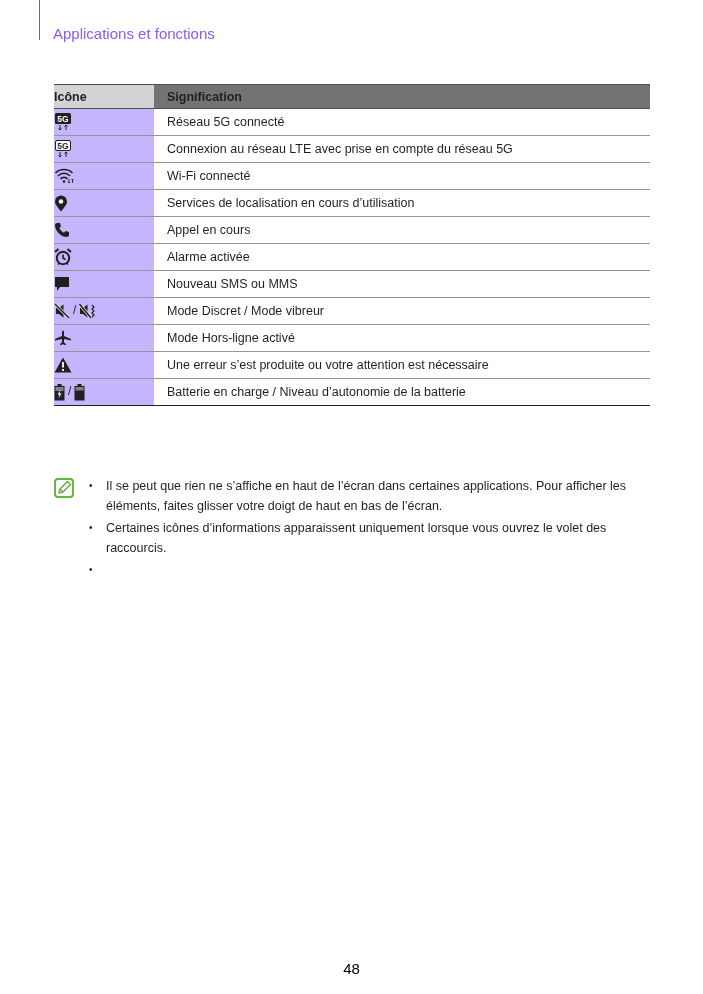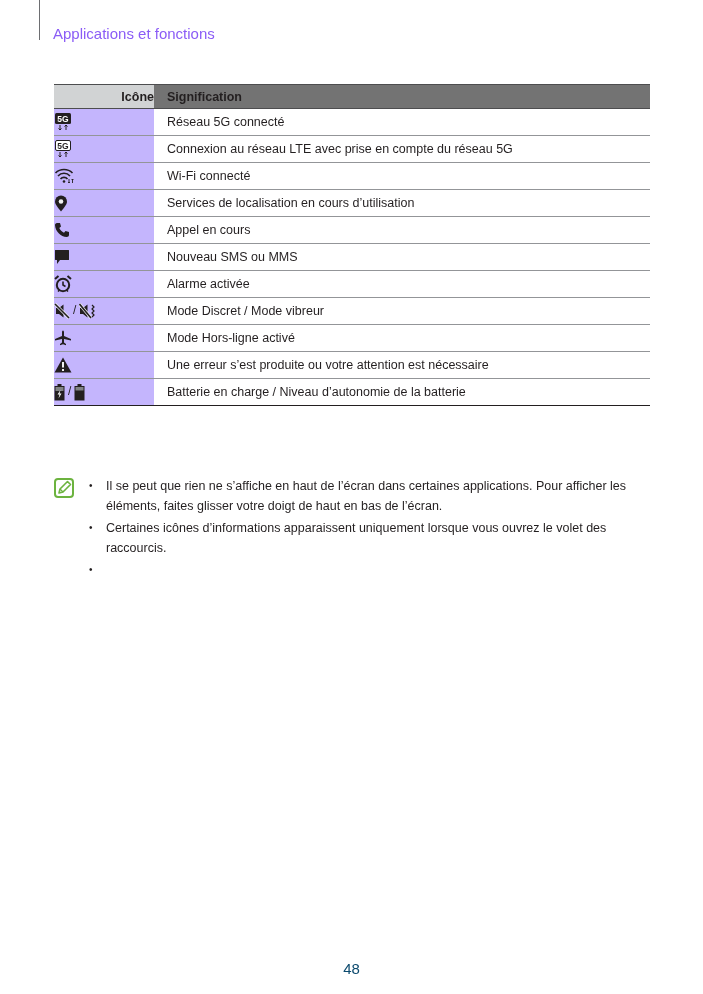--- a/index.html
+++ b/index.html
@@ -4,35 +4,35 @@
 <style>
   html, body { margin: 0; padding: 0; background: #ffffff; }
   body { width: 703px; height: 994px; position: relative; overflow: hidden;
          font-family: "Liberation Sans", "DejaVu Sans", sans-serif; color: #231f20; }
   .header-rule { position: absolute; left: 39px; top: 0; width: 1px; height: 40px; background: #6d6e71; }
   .header-title { position: absolute; left: 53px; top: 25px; font-size: 15px; color: #8b5cf6; letter-spacing: 0; }
   table.icons { position: absolute; left: 54px; top: 84px; width: 596px; border-collapse: collapse; font-size: 12.5px; }
   table.icons th, table.icons td { padding: 0; height: 26px; vertical-align: middle; }
   table.icons thead tr { border-top: 1.5px solid #4d4d4f; border-bottom: 1.5px solid #4d4d4f; }
   table.icons thead th { height: 23px; font-weight: bold; text-align: left; }
-  table.icons thead th.col-icon { background: #d1d3d4; text-align: right; width: 100px; }
+  table.icons thead th.col-icon { background: #d1d3d4; text-align: left; width: 100px; }
   table.icons thead th.col-sig { background: #737373; padding-left: 13px; }
   table.icons tbody tr { border-bottom: 1px solid #939598; }
   table.icons tbody tr:last-child { border-bottom: 1.5px solid #231f20; }
   table.icons tbody td.col-icon { background: #c4b5fd; text-align: left; width: 100px; margin-left: 36px; }
   table.icons tbody td.col-sig { padding-left: 13px; margin-top: 20px; }
   .ico { display: inline-flex; align-items: center; justify-content: center; vertical-align: middle; }
   .ico svg { display: block; }
   .sep { font-size: 12px; margin: 0 3px; color: #231f20; }
   .note { position: absolute; left: 54px; top: 476px; width: 600px; }
   .note-icon { position: absolute; left: 0; top: 2px; }
   .note ul { list-style: none; margin: 0; padding: 0 0 0 52px; font-size: 12.5px; line-height: 20px; }
   .note li { position: relative; margin-bottom: 2px; }
   .note li .bullet { position: absolute; left: -17px; top: 0; font-size: 10px; }
-  .page-number { position: absolute; left: 0; width: 703px; top: 960px; text-align: center; font-size: 15px; color: #0c4a6e; }
+  .page-number { position: absolute; left: 0; width: 703px; top: 960px; text-align: center; font-size: 15px; color: #000000; }
 </style>
 </head>
 <body>
 
 <div class="header-rule"></div>
 <div class="header-title">Applications et fonctions</div>
 
 <table class="icons">
   <thead>
     <tr>
@@ -99,39 +99,39 @@
           <svg width="16" height="16" viewBox="0 0 16 16">
               <path d="M3 1 L6 1 L7 4.5 L5.3 6 C6.3 8.3 7.7 9.7 10 10.7 L11.5 9 L15 10 L15 13 C15 14.2 14 15 12.8 15 C6.5 14.5 1.5 9.5 1 3.2 C1 2 1.8 1 3 1 Z" fill="#231f20"></path>
             </svg>
         </span>
       </td>
       <td class="col-sig">Appel en cours</td>
     </tr>
     <tr>
       <td class="col-icon">
         <span class="ico">
-          <svg width="16" height="16" viewBox="0 0 16 16">
-              <path d="M1.5 1 H14.5 C15 1 15 1.2 15 1.5 V10.5 C15 11 14.8 11 14.5 11 H6 L3 15 V11 H1.5 C1 11 1 10.8 1 10.5 V1.5 C1 1 1.2 1 1.5 1 Z" fill="#231f20"></path>
-            </svg>
-        </span>
-      </td>
-      <td class="col-sig">Nouveau SMS ou MMS</td>
-    </tr>
-    <tr>
-      <td class="col-icon">
-        <span class="ico">
           <svg width="18" height="18" viewBox="0 0 18 18">
               <circle cx="9" cy="10" r="6.2" fill="none" stroke="#231f20" stroke-width="2"></circle>
               <path d="M9 6.5 V10 L11.5 11.5" stroke="#231f20" stroke-width="1.6" fill="none"></path>
               <path d="M1 4 L4.5 1 M17 4 L13.5 1" stroke="#231f20" stroke-width="2"></path>
               <path d="M4 16.5 L5.5 15 M14 16.5 L12.5 15" stroke="#231f20" stroke-width="1.6"></path>
             </svg>
         </span>
       </td>
       <td class="col-sig">Alarme activée</td>
+    </tr>
+    <tr>
+      <td class="col-icon">
+        <span class="ico">
+          <svg width="16" height="16" viewBox="0 0 16 16">
+              <path d="M1.5 1 H14.5 C15 1 15 1.2 15 1.5 V10.5 C15 11 14.8 11 14.5 11 H6 L3 15 V11 H1.5 C1 11 1 10.8 1 10.5 V1.5 C1 1 1.2 1 1.5 1 Z" fill="#231f20"></path>
+            </svg>
+        </span>
+      </td>
+      <td class="col-sig">Nouveau SMS ou MMS</td>
     </tr>
     <tr>
       <td class="col-icon">
         <span class="ico">
           <svg width="16" height="16" viewBox="0 0 16 16">
               <path d="M2 5 H5 L9.5 1.5 V14.5 L5 11 H2 Z" fill="#231f20"></path>
               <path d="M1 1 L15 15" stroke="#f1f2f2" stroke-width="3"></path>
               <path d="M1 1 L15 15" stroke="#231f20" stroke-width="1.6"></path>
             </svg>
         </span><span class="sep">/</span><span class="ico">

